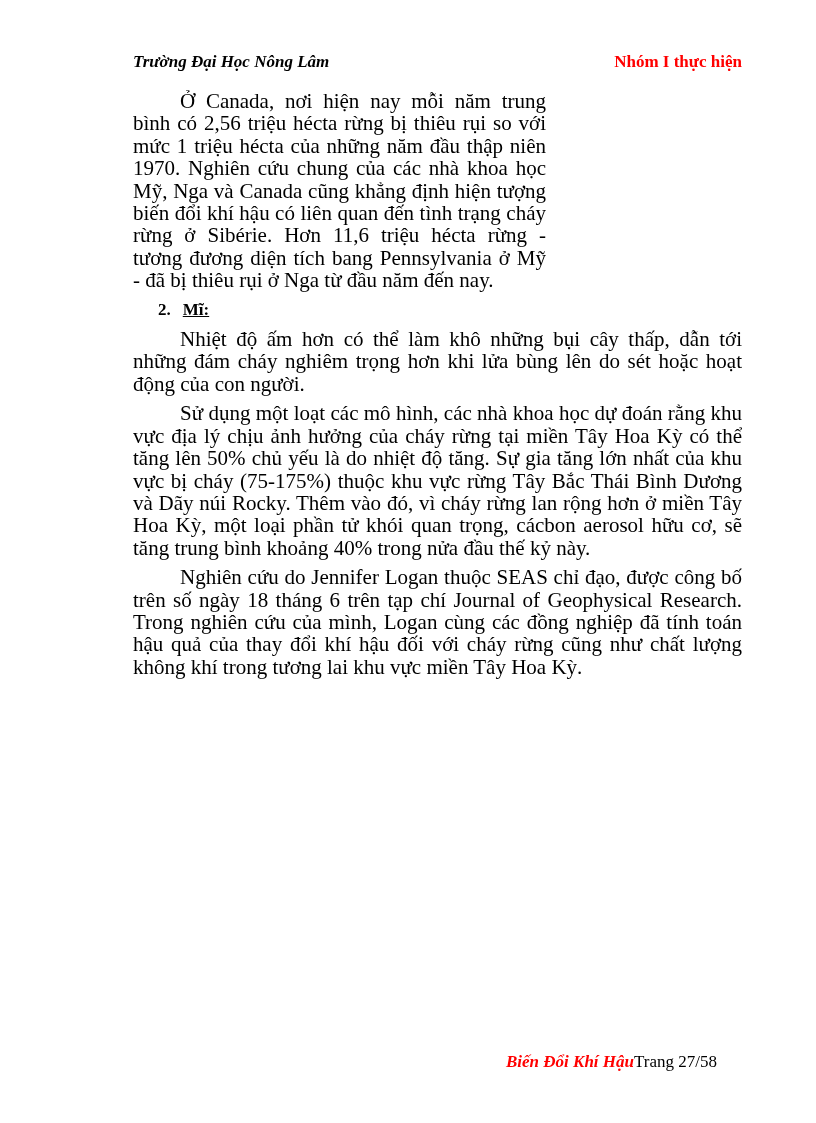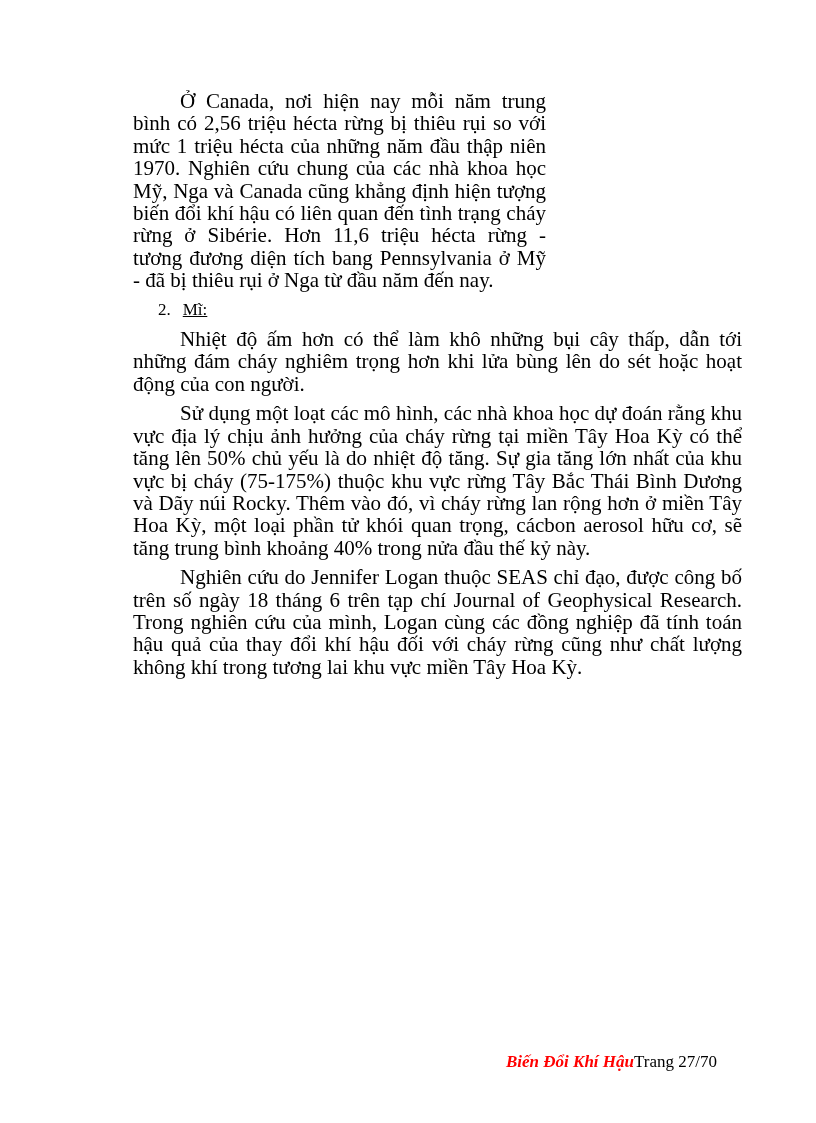--- a/index.html
+++ b/index.html
@@ -46,21 +46,21 @@
     text-align: justify;
     text-indent: 47px;
     margin: 0 0 7px 0;
   }
   .para-canada {
     width: 413px;
   }
   .section-heading {
     font-size: 17px;
     line-height: 22.4px;
-    font-weight: normal;
+    font-weight: bold;
     padding-left: 25px;
     margin: 1px 0 7px 0;
   }
   .section-heading .heading-number {
     display: inline-block;
   }
   .section-heading .heading-title {
     display: inline-block;
     margin-left: 12px;
     text-decoration: underline;
@@ -84,35 +84,39 @@
   .doc-footer .footer-right {
     color: #000000;
     margin-right: 25px;
   }
 </style>
 </head>
 <body>
 
 <div class="page">
 
+  <div class="doc-header">
+    <span class="header-left">Trường Đại Học Nông Lâm</span>
+    <span class="header-right">Nhóm I thực hiện</span>
+  </div>
 
   <div class="content">
 
     <p class="para-canada">Ở Canada, nơi hiện nay mỗi năm trung bình có 2,56 triệu hécta rừng bị thiêu rụi so với mức 1 triệu hécta của những năm đầu thập niên 1970. Nghiên cứu chung của các nhà khoa học Mỹ, Nga và Canada cũng khẳng định hiện tượng biến đổi khí hậu có liên quan đến tình trạng cháy rừng ở Sibérie. Hơn 11,6 triệu hécta rừng - tương đương diện tích bang Pennsylvania ở Mỹ - đã bị thiêu rụi ở Nga từ đầu năm đến nay.</p>
 
     <div class="section-heading">
       <span class="heading-number">2.</span><span class="heading-title">Mĩ:</span>
     </div>
 
     <p>Nhiệt độ ấm hơn có thể làm khô những bụi cây thấp, dẫn tới những đám cháy nghiêm trọng hơn khi lửa bùng lên do sét hoặc hoạt động của con người.</p>
 
     <p>Sử dụng một loạt các mô hình, các nhà khoa học dự đoán rằng khu vực địa lý chịu ảnh hưởng của cháy rừng tại miền Tây Hoa Kỳ có thể tăng lên 50% chủ yếu là do nhiệt độ tăng. Sự gia tăng lớn nhất của khu vực bị cháy (75-175%) thuộc khu vực rừng Tây Bắc Thái Bình Dương và Dãy núi Rocky. Thêm vào đó, vì cháy rừng lan rộng hơn ở miền Tây Hoa Kỳ, một loại phần tử khói quan trọng, cácbon aerosol hữu cơ, sẽ tăng trung bình khoảng 40% trong nửa đầu thế kỷ này.</p>
 
     <p>Nghiên cứu do Jennifer Logan thuộc SEAS chỉ đạo, được công bố trên số ngày 18 tháng 6 trên tạp chí Journal of Geophysical Research. Trong nghiên cứu của mình, Logan cùng các đồng nghiệp đã tính toán hậu quả của thay đổi khí hậu đối với cháy rừng cũng như chất lượng không khí trong tương lai khu vực miền Tây Hoa Kỳ.</p>
 
   </div>
 
   <div class="doc-footer">
     <span class="footer-left">Biến Đổi Khí Hậu</span>
-    <span class="footer-right">Trang 27/70</span>
+    <span class="footer-right">Trang 27/58</span>
   </div>
 
 </div>
 
 </body></html>

